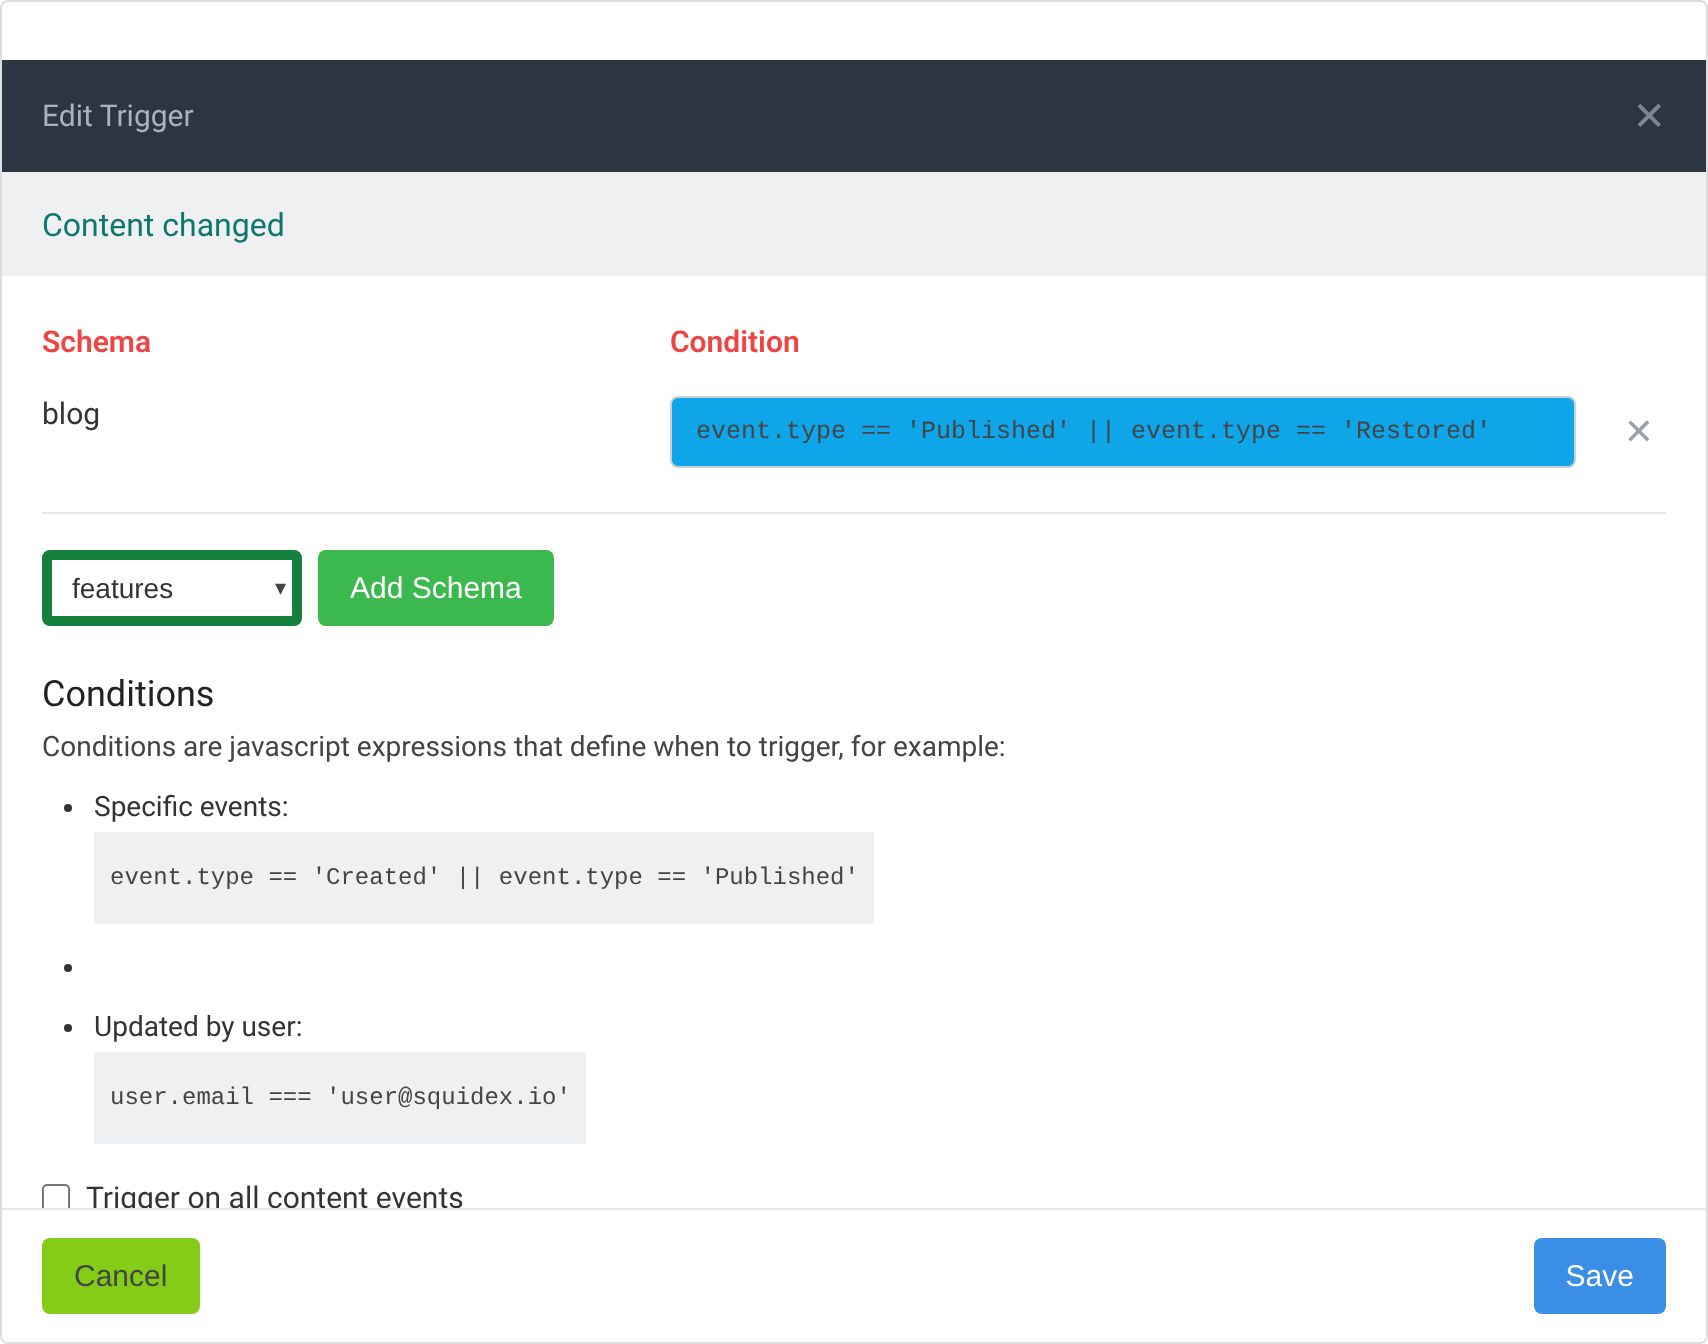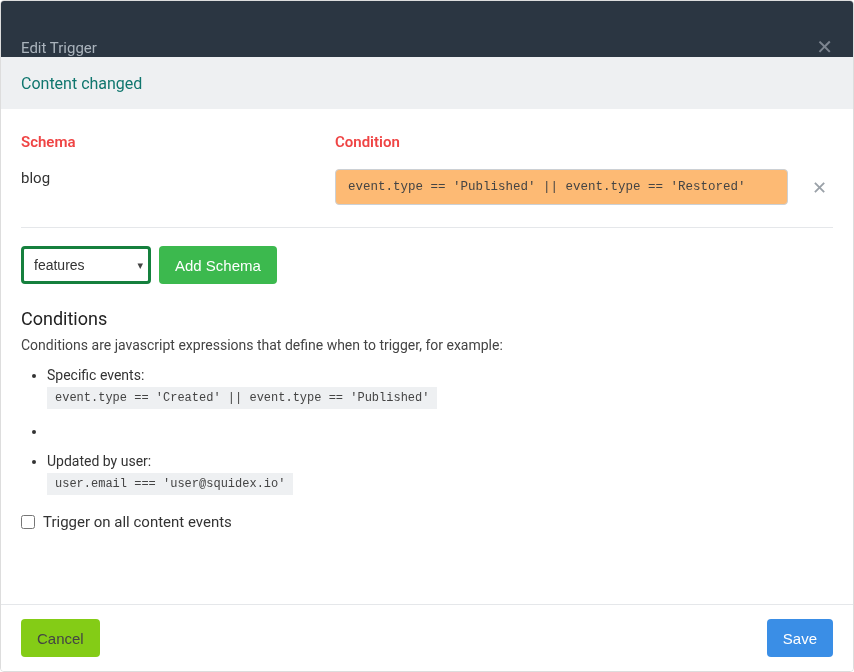--- a/index.html
+++ b/index.html
@@ -1,43 +1,43 @@
 <!DOCTYPE html>
 <html><head>
 <meta charset="utf-8">
 <style>
   * { box-sizing: border-box; margin: 0; padding: 0; }
   html, body { width: 854px; height: 672px; font-family: -apple-system, BlinkMacSystemFont, "Segoe UI", Roboto, Arial, sans-serif; color: #333; background: #fff; }
   .dialog { width: 854px; height: 672px; display: flex; flex-direction: column; border: 1px solid #ddd; border-radius: 4px; overflow: hidden; }
-  .titlebar { background: #2b3642; color: #aab3bc; height: 56px; display: flex; align-items: flex-end; justify-content: space-between; padding: 0 20px; }
+  .titlebar { background: #2b3642; color: #aab3bc; height: 56px; display: flex; align-items: center; justify-content: space-between; padding: 0 20px; margin-top: 29px; }
   .titlebar .title { font-size: 15px; }
   .titlebar .close { color: #7d8590; font-size: 20px; cursor: pointer; line-height: 1; }
   .subheader { background: #eef0f2; height: 52px; display: flex; align-items: center; padding: 0 20px; font-size: 16px; color: #0f766e; }
   .body { flex: 1; padding: 24px 20px 10px 20px; overflow: auto; }
   .cols { display: flex; gap: 0; }
   .col-left { width: 314px; }
   .col-right { flex: 1; }
   .col-label { font-weight: 600; font-size: 15px; color: #ef4444; margin-bottom: 18px; }
   .schema-name { font-size: 15px; color: #333; }
   .cond-row { display: flex; align-items: center; gap: 18px; }
-  .cond-input { flex: 1; border: 1px solid #ccd0d4; border-radius: 4px; padding: 10px 12px; font-family: "SFMono-Regular", Consolas, "Liberation Mono", Menlo, monospace; font-size: 12.5px; color: #444; background: #fdba74; }
+  .cond-input { flex: 1; border: 1px solid #ccd0d4; border-radius: 4px; padding: 10px 12px; font-family: "SFMono-Regular", Consolas, "Liberation Mono", Menlo, monospace; font-size: 12.5px; color: #444; background: #0ea5e9; }
   .row-x { color: #9aa1a8; font-size: 18px; cursor: pointer; padding: 0 6px; }
   hr.sep { border: none; border-top: 1px solid #e5e7ea; margin: 22px 0 18px 0; }
   .addrow { display: flex; align-items: center; gap: 8px; }
   .select-wrap { position: relative; }
-  select.schema-select { appearance: none; -webkit-appearance: none; width: 130px; height: 38px; padding: 0 22px 0 10px; border: 3px solid #15803d; border-radius: 4px; background: #fff; font-size: 14px; color: #333; }
+  select.schema-select { appearance: none; -webkit-appearance: none; width: 130px; height: 38px; padding: 0 22px 0 10px; border: 5px solid #15803d; border-radius: 4px; background: #fff; font-size: 14px; color: #333; }
   .select-caret { position: absolute; right: 8px; top: 50%; transform: translateY(-50%); pointer-events: none; font-size: 11px; color: #444; }
   .btn { border: none; border-radius: 4px; cursor: pointer; font-size: 15px; padding: 4px 16px; height: 38px; display: inline-flex; align-items: center; text-align: center; }
   .btn-green { background: #3cb94e; color: #fff; }
   .section-h { font-size: 18px; color: #222; margin-top: 24px; margin-bottom: 8px; }
   .hint { font-size: 14px; color: #444; margin-bottom: 14px; }
   ul.examples { list-style: disc; padding-left: 26px; }
   ul.examples li { margin-bottom: 14px; font-size: 14px; color: #333; }
   ul.examples li .ex-label { display: block; margin-bottom: 4px; }
-  code.block { display: inline-block; background: #eef0f2; padding: 4px 8px; font-family: "SFMono-Regular", Consolas, "Liberation Mono", Menlo, monospace; font-size: 12px; color: #444; border-radius: 0; }
+  code.block { display: inline-block; background: #eef0f2; padding: 16px 8px; font-family: "SFMono-Regular", Consolas, "Liberation Mono", Menlo, monospace; font-size: 12px; color: #444; border-radius: 0; }
   .chk-row { display: flex; align-items: center; gap: 8px; margin-top: 18px; font-size: 15px; color: #333; }
   .chk-row input[type=checkbox] { width: 14px; height: 14px; }
   .footer { border-top: 1px solid #e5e7ea; padding: 14px 20px; display: flex; justify-content: space-between; align-items: center; background: #fff; }
   .btn-default { background: #84cc16; color: #444; }
   .btn-primary { background: #3a8ee6; color: #fff; }
 </style>
 </head>
 <body>
 
 <div class="dialog">

